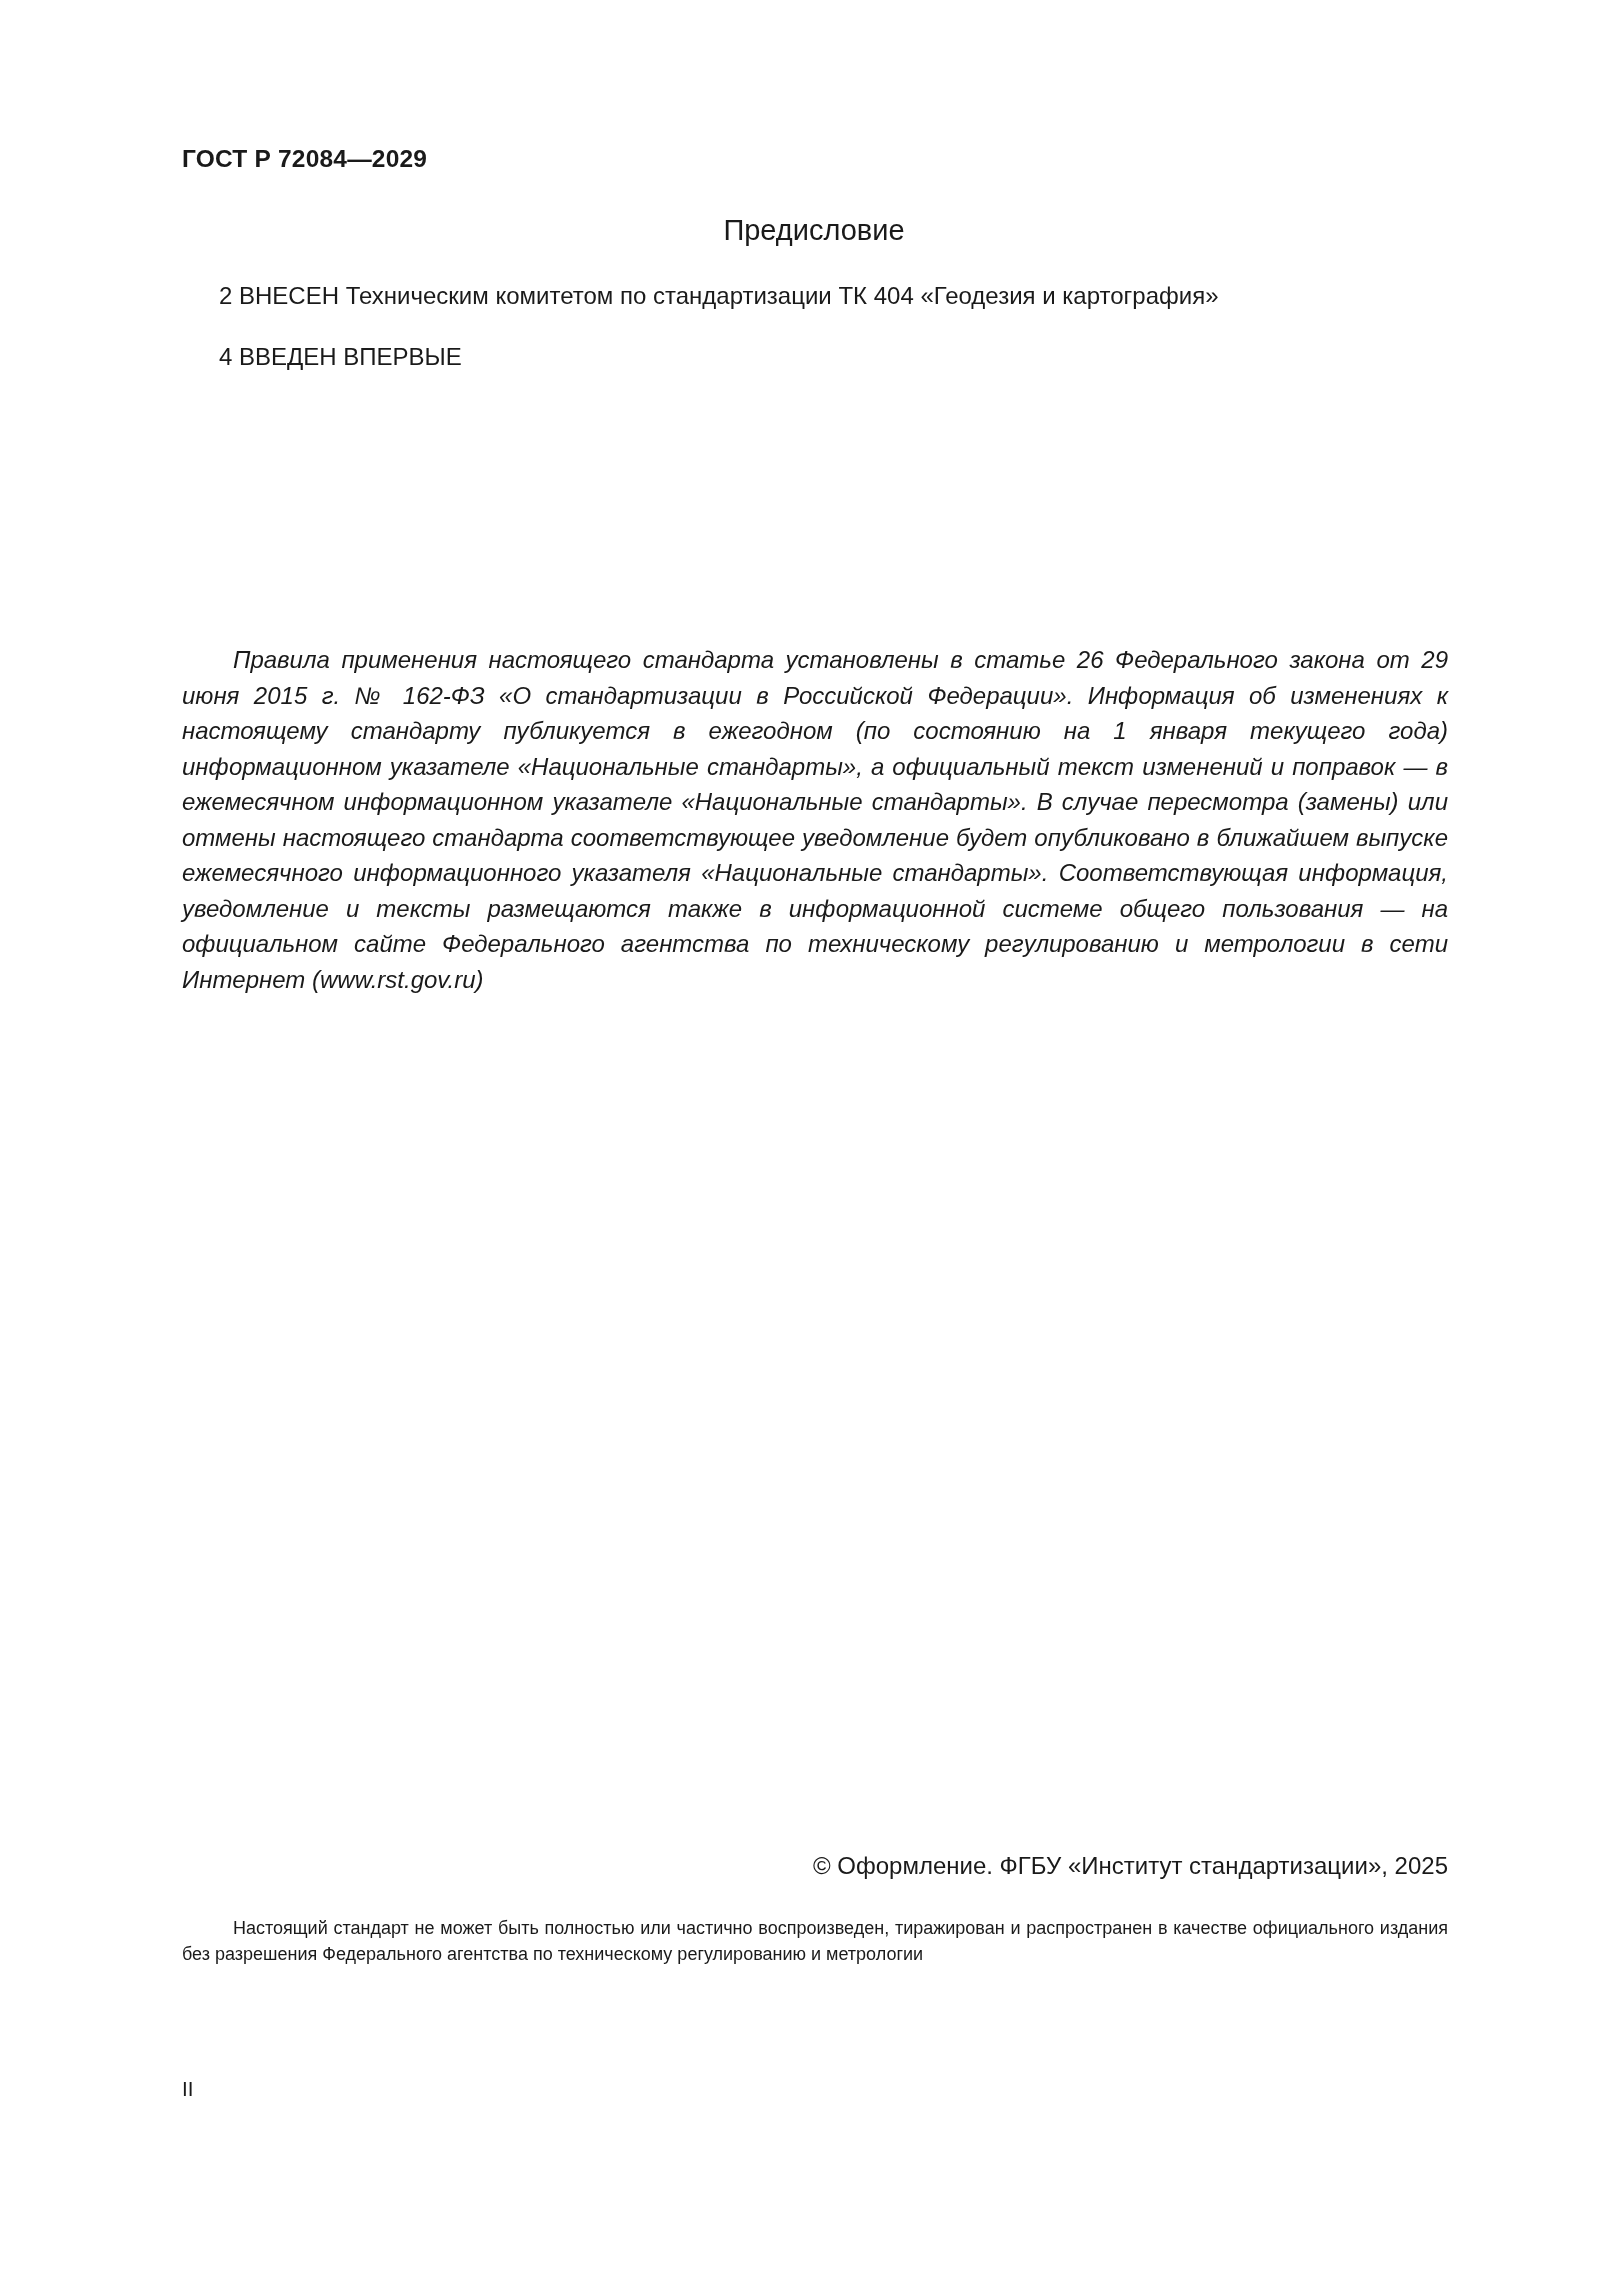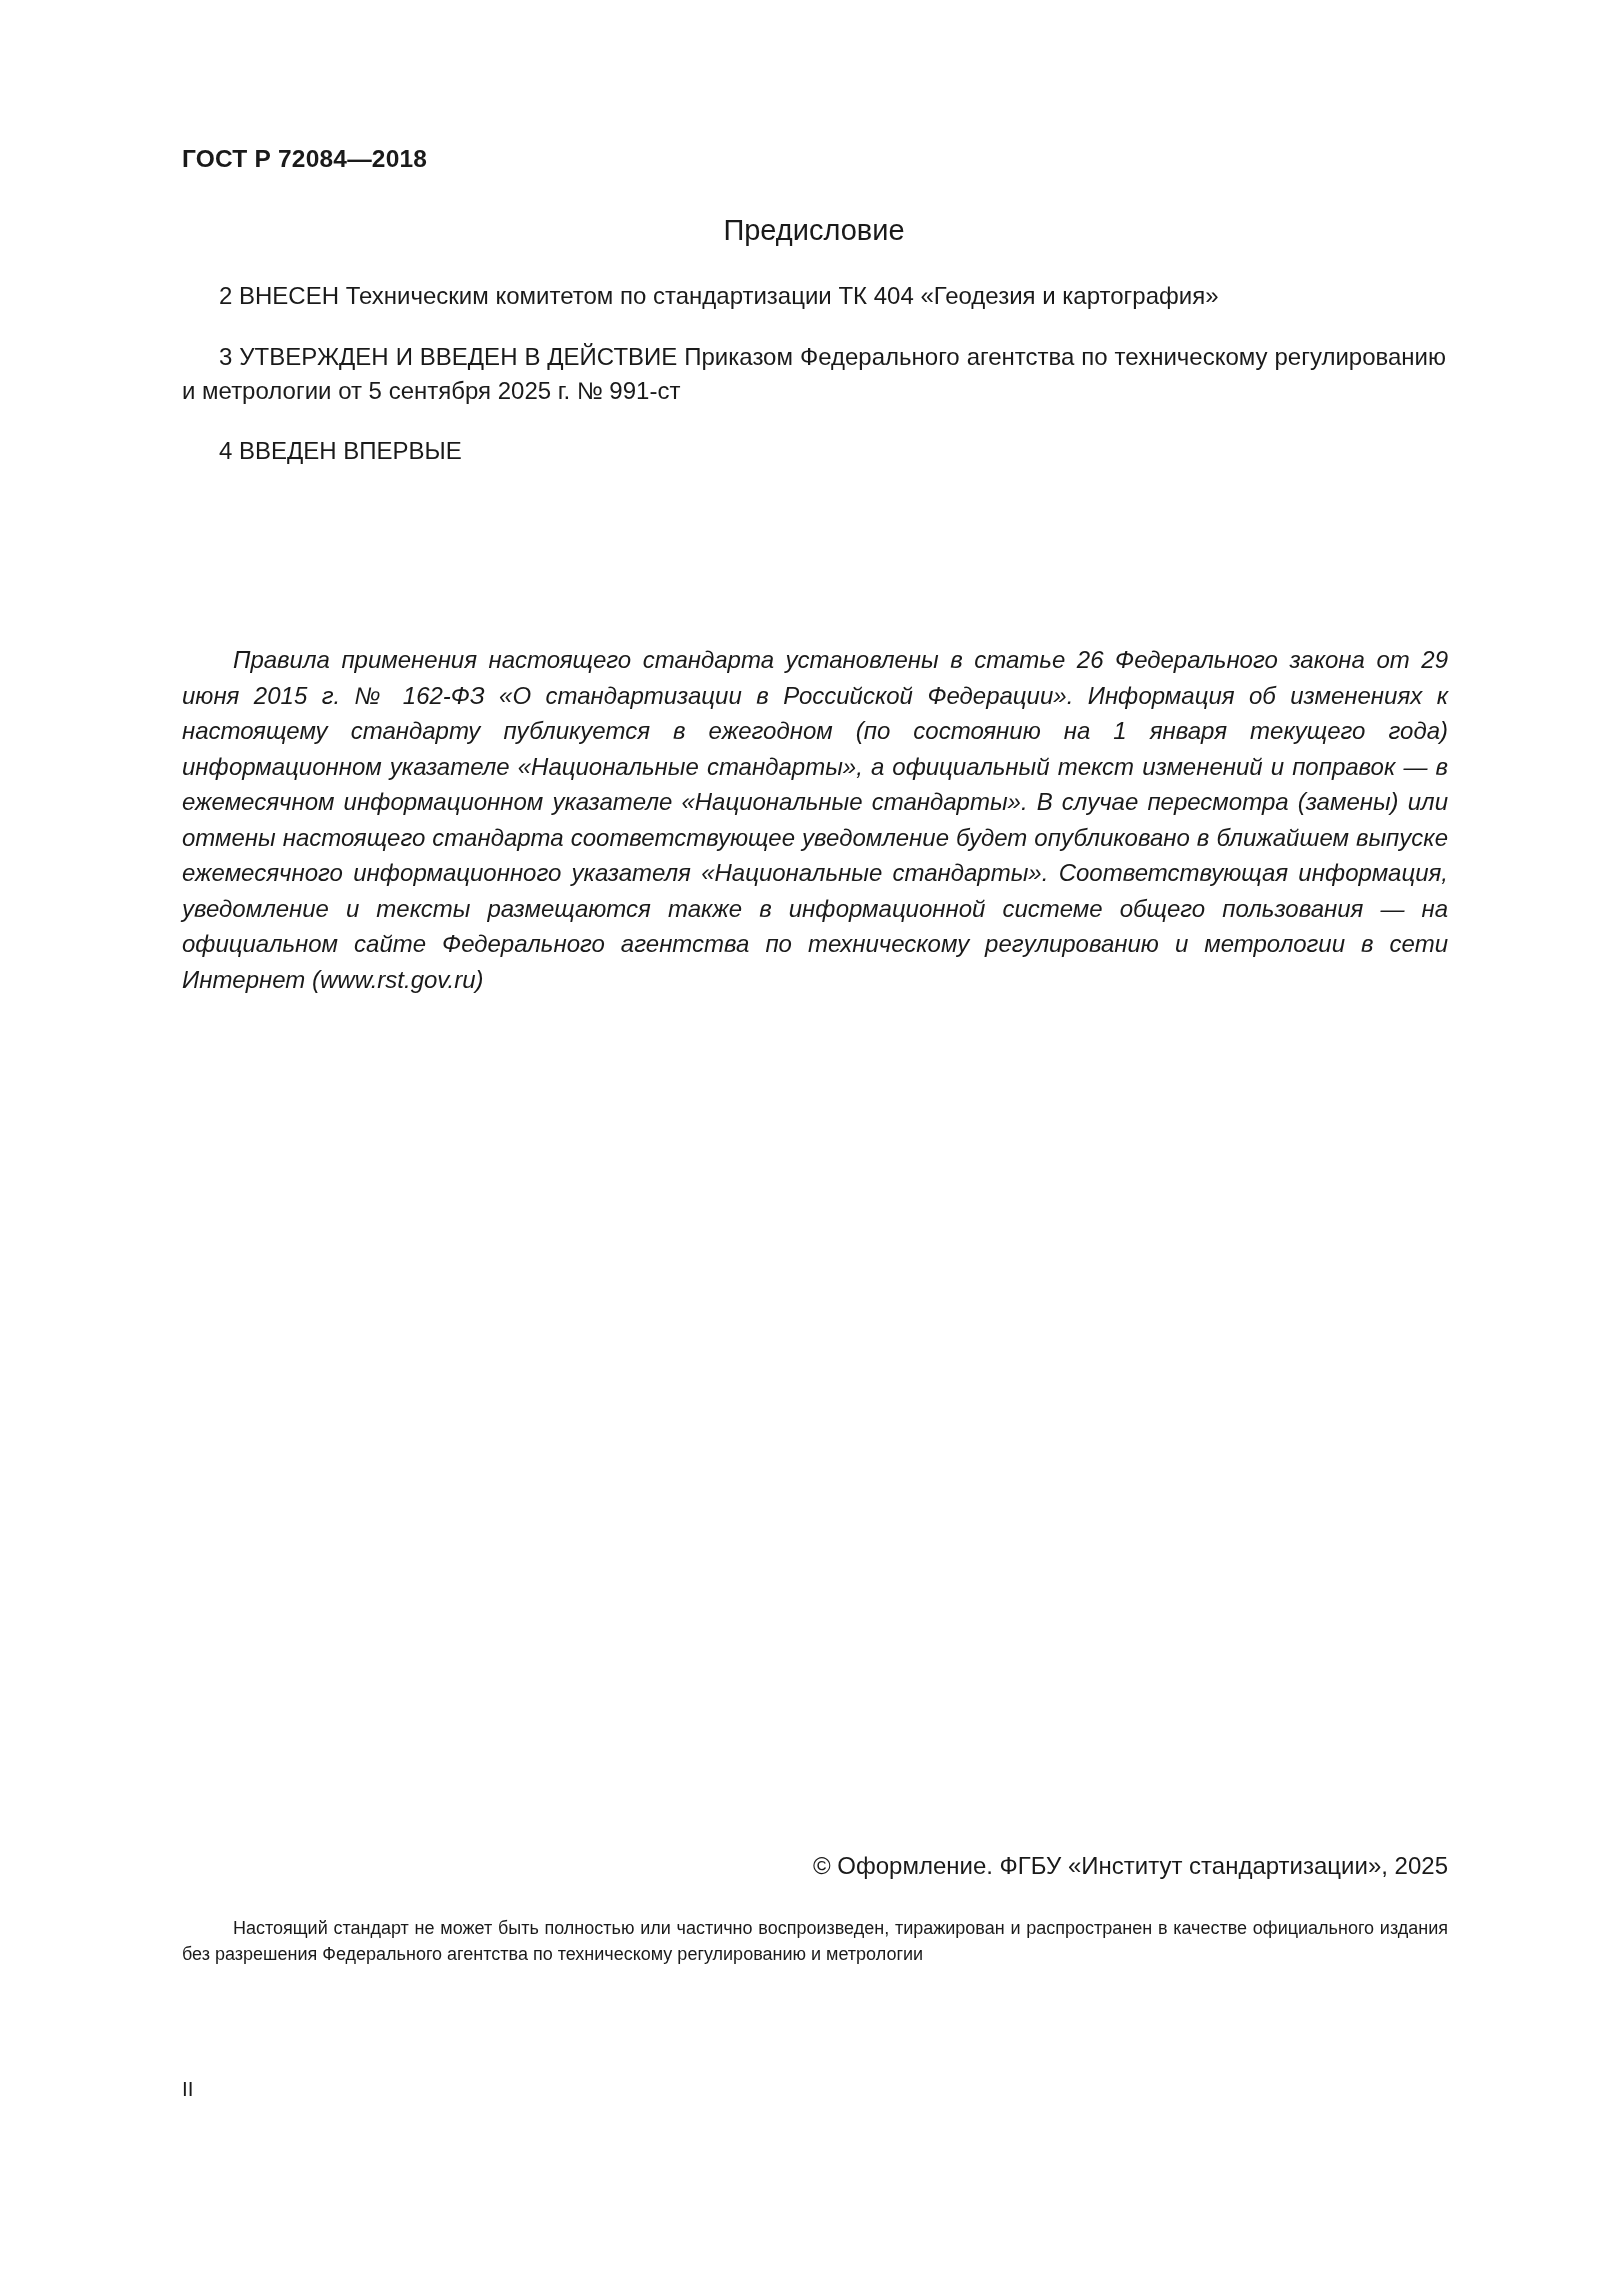--- a/index.html
+++ b/index.html
@@ -98,27 +98,26 @@
     top: 2045px;
     font-size: 20.6px;
     margin-top: 32px;
   }
 </style>
 </head>
 <body>
 
 <div class="page">
 
-  <div class="doc-number">ГОСТ Р 72084—2018</div>
+  <div class="doc-number">ГОСТ Р 72084—2029</div>
 
   <div class="title">Предисловие</div>
 
   <div class="items">
     <div class="item"><span class="num-indent"></span><span>2  ВНЕСЕН Техническим комитетом по стандартизации ТК 404 «Геодезия и картография»</span></div>
-    <div class="item"><span class="num-indent"></span><span>3  УТВЕРЖДЕН И ВВЕДЕН В ДЕЙСТВИЕ Приказом Федерального агентства по техническому регулированию и метрологии от 5 сентября 2025 г. № 991-ст</span></div>
     <div class="item"><span class="num-indent"></span><span>4  ВВЕДЕН ВПЕРВЫЕ</span></div>
   </div>
 
   <div class="note"><span class="first-line-indent"></span><span>Правила применения настоящего стандарта установлены в статье 26 Федерального закона от 29 июня 2015 г. № 162-ФЗ «О стандартизации в Российской Федерации». Информация об изменениях к настоящему стандарту публикуется в ежегодном (по состоянию на 1 января текущего года) информационном указателе «Национальные стандарты», а официальный текст изменений и поправок — в ежемесячном информационном указателе «Национальные стандарты». В случае пересмотра (замены) или отмены настоящего стандарта соответствующее уведомление будет опубликовано в ближайшем выпуске ежемесячного информационного указателя «Национальные стандарты». Соответствующая информация, уведомление и тексты размещаются также в информационной системе общего пользования — на официальном сайте Федерального агентства по техническому регулированию и метрологии в сети Интернет (www.rst.gov.ru)</span></div>
 
   <div class="copyright">© Оформление. ФГБУ «Институт стандартизации», 2025</div>
 
   <div class="footnote"><span class="first-line-indent"></span><span>Настоящий стандарт не может быть полностью или частично воспроизведен, тиражирован и распространен в качестве официального издания без разрешения Федерального агентства по техническому регулированию и метрологии</span></div>
 
   <div class="page-number">II</div>

